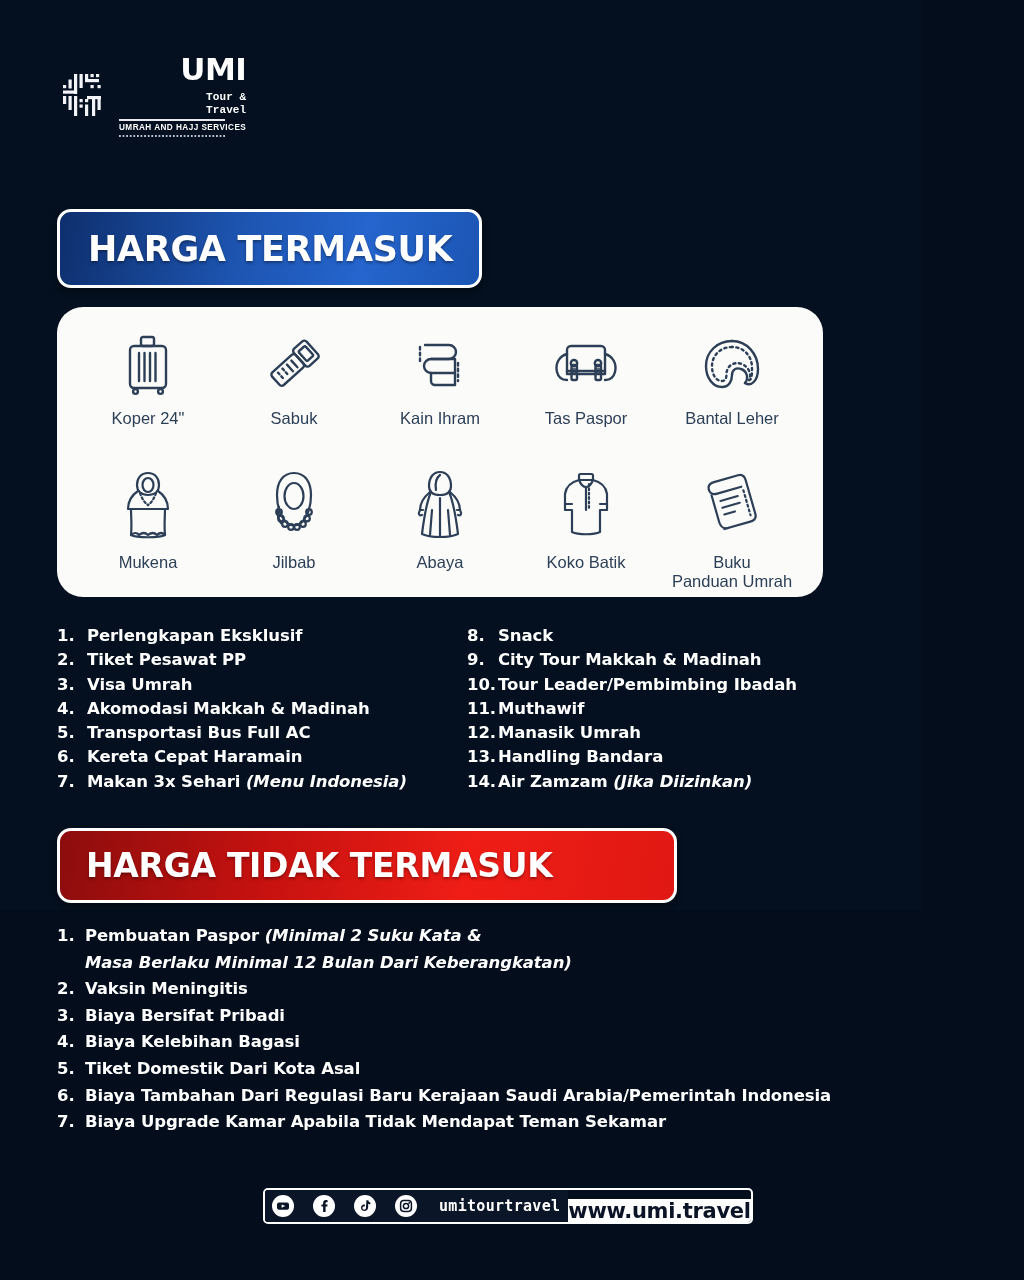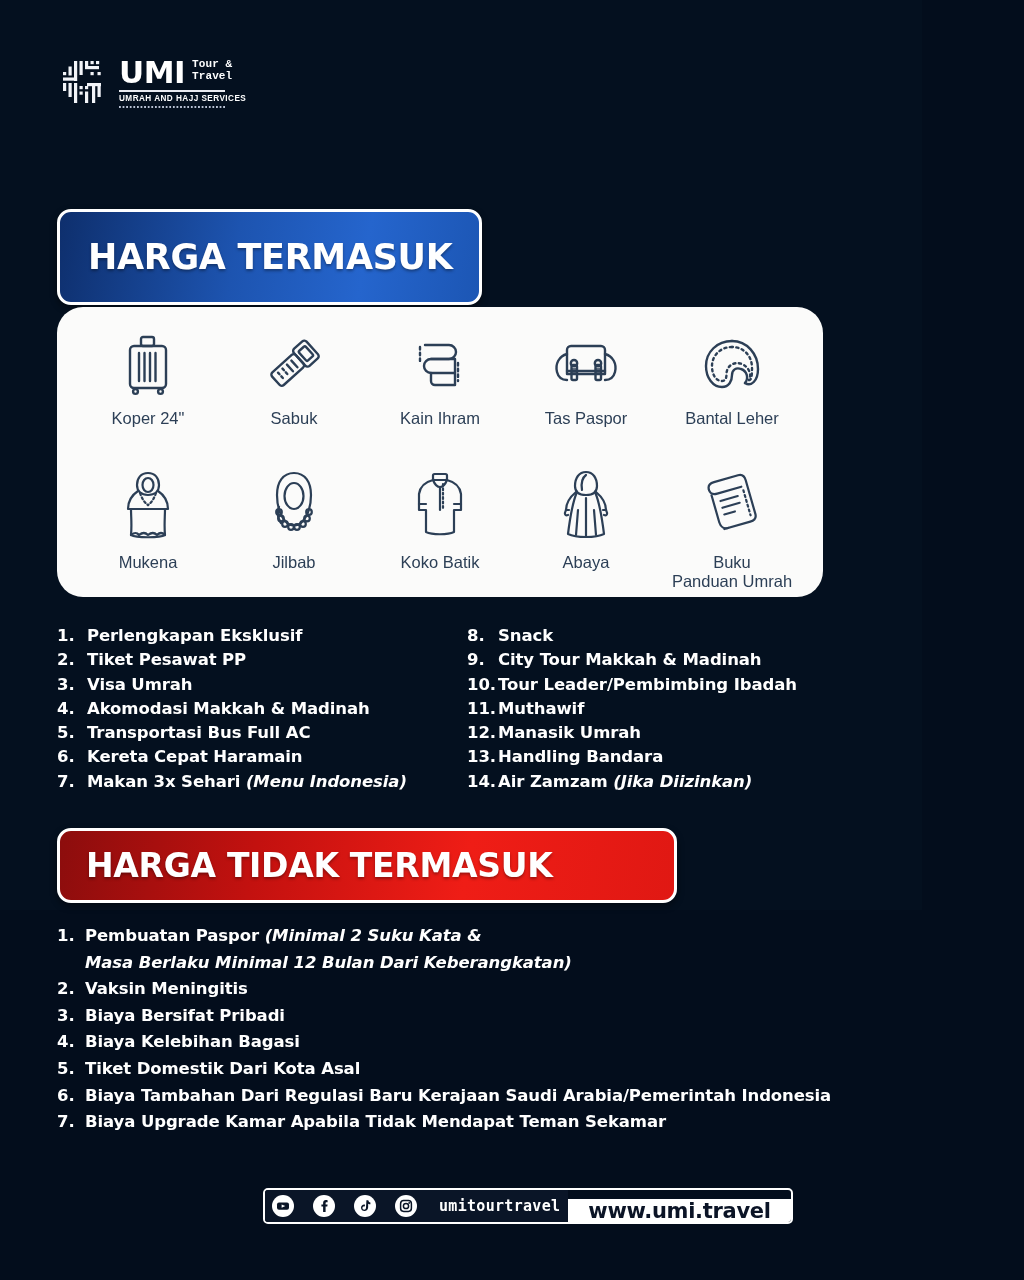--- a/index.html
+++ b/index.html
@@ -34,22 +34,23 @@
     left: 54px;
     top: 55px;
     display: flex;
     align-items: center;
     gap: 9px;
   }
   .logo-mark { width: 56px; height: 56px; }
   .logo-text-block { display: flex; flex-direction: column; }
   .logo-top-row {
     display: flex;
-    align-items: flex-start;
+    align-items: flex-end;
     gap: 7px;
+    flex-direction: column;
   }
   .logo-umi {
     font-family: "DejaVu Sans", sans-serif;
     font-weight: bold;
     font-size: 31px;
     letter-spacing: -0.5px;
     color: #ffffff;
     line-height: 0.95;
   }
   .logo-tagline {
@@ -97,21 +98,21 @@
     font-weight: bold;
     color: #ffffff;
     letter-spacing: -0.3px;
     white-space: nowrap;
     text-shadow: 0 2px 3px rgba(0,0,0,0.35);
   }
   #badge-included {
     left: 57px;
     top: 209px;
     width: 425px;
-    height: 96px;
+    height: 79px;
     background: linear-gradient(100deg, #0e2f6d 0%, #1d54b0 42%, #2565cd 72%, #1c56b4 100%);
     padding-left: 28px;
   }
   #badge-included .badge-label { font-size: 35px; }
   #badge-excluded {
     left: 57px;
     top: 828px;
     width: 620px;
     height: 75px;
     background: linear-gradient(100deg, #8c0d0d 0%, #c3110f 32%, #ef1d16 66%, #e01813 100%);
@@ -237,21 +238,21 @@
     font-family: "DejaVu Sans Mono", monospace;
     font-weight: bold;
     font-size: 15px;
     color: #ffffff;
     letter-spacing: 0.3px;
     margin-left: 3px;
   }
   .footer-right {
     display: flex;
     align-items: center;
-    padding: 0 20px;
+    padding: 0 0;
     background: #ffffff;
     margin-top: 9px;
   }
   .site {
     font-family: "DejaVu Sans", sans-serif;
     font-weight: bold;
     font-size: 21px;
     color: #0b1426;
     letter-spacing: -0.3px;
   }
@@ -435,51 +436,51 @@
               <circle cx="37" cy="49.5" r="2.8"></circle>
               <circle cx="39" cy="43" r="2.8"></circle>
             </g>
           </svg>
         </span>
         <span class="icon-label">Jilbab</span>
       </div>
 
       <div class="icon-cell">
         <span class="icon-glyph">
-          <svg width="56" height="70" viewBox="0 0 56 70" fill="none" stroke="#2c3f56" stroke-width="2.2" stroke-linecap="round" stroke-linejoin="round">
-            <rect x="21" y="4" width="14" height="6" rx="1.5"></rect>
-            <path d="M21 10 C13 12 8 17 7 24 L7 40 H14 L14 62 C20 65 36 65 42 62 L42 40 H49 L49 24 C48 17 43 12 35 10"></path>
-            <path d="M21 10 C23 15 26 17 28 17 C30 17 33 15 35 10"></path>
-            <line x1="7" y1="34" x2="14" y2="34"></line>
-            <line x1="49" y1="34" x2="42" y2="34"></line>
-            <path d="M28 17 L28 40"></path>
-            <g stroke-dasharray="1.8 2.6">
-              <line x1="31" y1="14" x2="31" y2="40"></line>
-            </g>
-          </svg>
-        </span>
-        <span class="icon-label">Koko Batik</span>
-      </div>
-
-      <div class="icon-cell">
-        <span class="icon-glyph">
           <svg width="52" height="74" viewBox="0 0 52 74" fill="none" stroke="#2c3f56" stroke-width="2.2" stroke-linecap="round" stroke-linejoin="round">
             <path d="M26 4 C19 4 15 10 15 18 C15 23 18 27 26 27 C34 27 37 23 37 18 C37 10 33 4 26 4 Z"></path>
             <path d="M26 7 C22 10 21 16 22 22"></path>
             <path d="M16 24 C10 29 6 36 6 42 L9 42"></path>
             <path d="M36 24 C42 29 46 36 46 42 L43 42"></path>
             <path d="M17 24 C13 33 10 50 8 66 C16 70 36 70 44 66 C42 50 39 33 35 24"></path>
             <line x1="26" y1="30" x2="26" y2="68"></line>
             <line x1="18" y1="42" x2="16" y2="67"></line>
             <line x1="34" y1="42" x2="36" y2="67"></line>
             <path d="M6 42 C4 46 5 48 8 47"></path>
             <path d="M46 42 C48 46 47 48 44 47"></path>
           </svg>
         </span>
         <span class="icon-label">Abaya</span>
+      </div>
+
+      <div class="icon-cell">
+        <span class="icon-glyph">
+          <svg width="56" height="70" viewBox="0 0 56 70" fill="none" stroke="#2c3f56" stroke-width="2.2" stroke-linecap="round" stroke-linejoin="round">
+            <rect x="21" y="4" width="14" height="6" rx="1.5"></rect>
+            <path d="M21 10 C13 12 8 17 7 24 L7 40 H14 L14 62 C20 65 36 65 42 62 L42 40 H49 L49 24 C48 17 43 12 35 10"></path>
+            <path d="M21 10 C23 15 26 17 28 17 C30 17 33 15 35 10"></path>
+            <line x1="7" y1="34" x2="14" y2="34"></line>
+            <line x1="49" y1="34" x2="42" y2="34"></line>
+            <path d="M28 17 L28 40"></path>
+            <g stroke-dasharray="1.8 2.6">
+              <line x1="31" y1="14" x2="31" y2="40"></line>
+            </g>
+          </svg>
+        </span>
+        <span class="icon-label">Koko Batik</span>
       </div>
 
       <div class="icon-cell">
         <span class="icon-glyph">
           <svg width="60" height="66" viewBox="0 0 60 66" fill="none" stroke="#2c3f56" stroke-width="2.2" stroke-linecap="round" stroke-linejoin="round">
             <g transform="rotate(-16 30 33)">
               <path d="M12 12 C12 8 15 6 19 6 H44 C48 6 50 9 50 13 V48 C50 52 47 54 43 54 H16"></path>
               <path d="M12 12 C12 16 15 18 19 18 H44"></path>
               <path d="M13 18 L13 46 C13 51 16 54 20 54"></path>
               <line x1="20" y1="26" x2="38" y2="26"></line>

